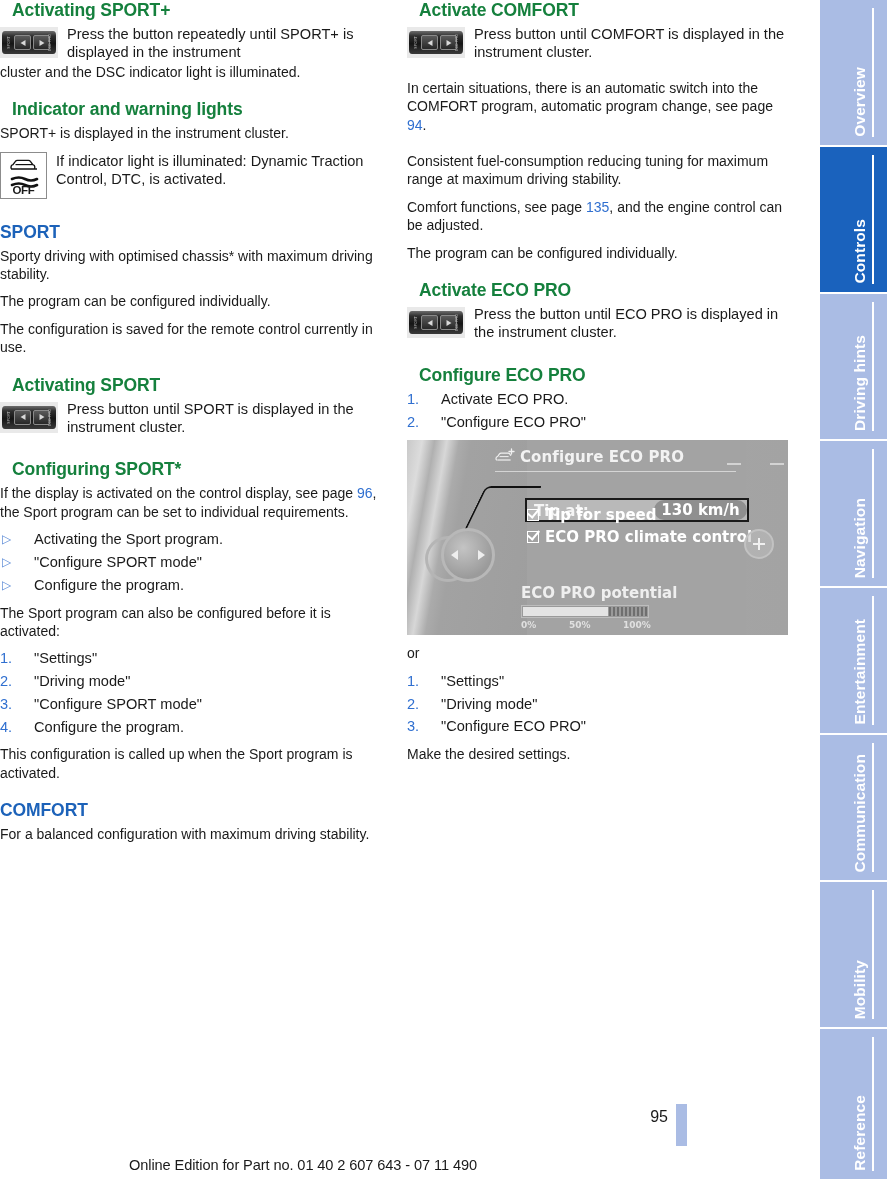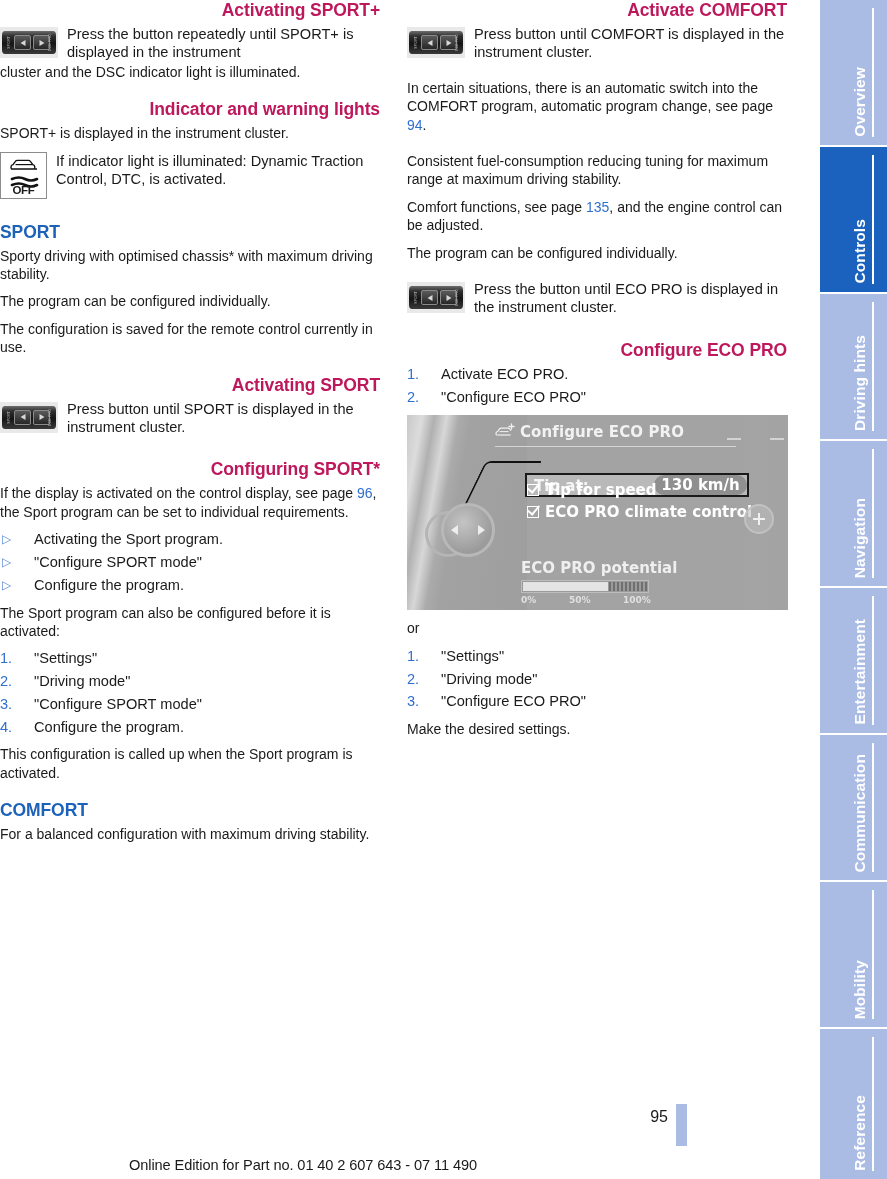--- a/index.html
+++ b/index.html
@@ -30,24 +30,23 @@
     line-height:21px;
     font-weight:bold;
     color:#1c62b9;
     margin:0 0 4px 0;
     letter-spacing:-0.1px;
   }
   h3.sub{
     font-size:17.5px;
     line-height:21px;
     font-weight:bold;
-    color:#be185d;
-    margin:0 0 4px 5px;
+    color:#15803d;
+    margin:0 0 4px 12px;
     letter-spacing:-0.1px;
-    text-align:right;
   }
   p.body{
     font-size:14px;
     line-height:18.4px;
     margin:0 0 9px 0;
     color:#1a1a1a;
   }
   .gap-sm{height:9px;}
   .gap-md{height:16px;}
   .gap-lg{height:22px;}
@@ -481,20 +480,21 @@
     <div class="gap-sm"></div>
 
     <p class="body">Consistent fuel-consumption reducing tuning for maximum range at maximum driving stability.</p>
     <p class="body">
       <span>Comfort functions, see page </span><span class="xref">135</span><span>, and the engine control can be adjusted.</span>
     </p>
     <p class="body">The program can be configured individually.</p>
 
     <div class="gap-sm"></div>
 
+    <h3 class="sub">Activate ECO PRO</h3>
     <div class="iconrow">
       <div class="switch">
         <div class="body"></div>
         <div class="lbl ls">SPORT</div>
         <div class="pad l">
             <span class="arr"></span>
           </div>
         <div class="pad r">
             <span class="arr"></span>
           </div>

